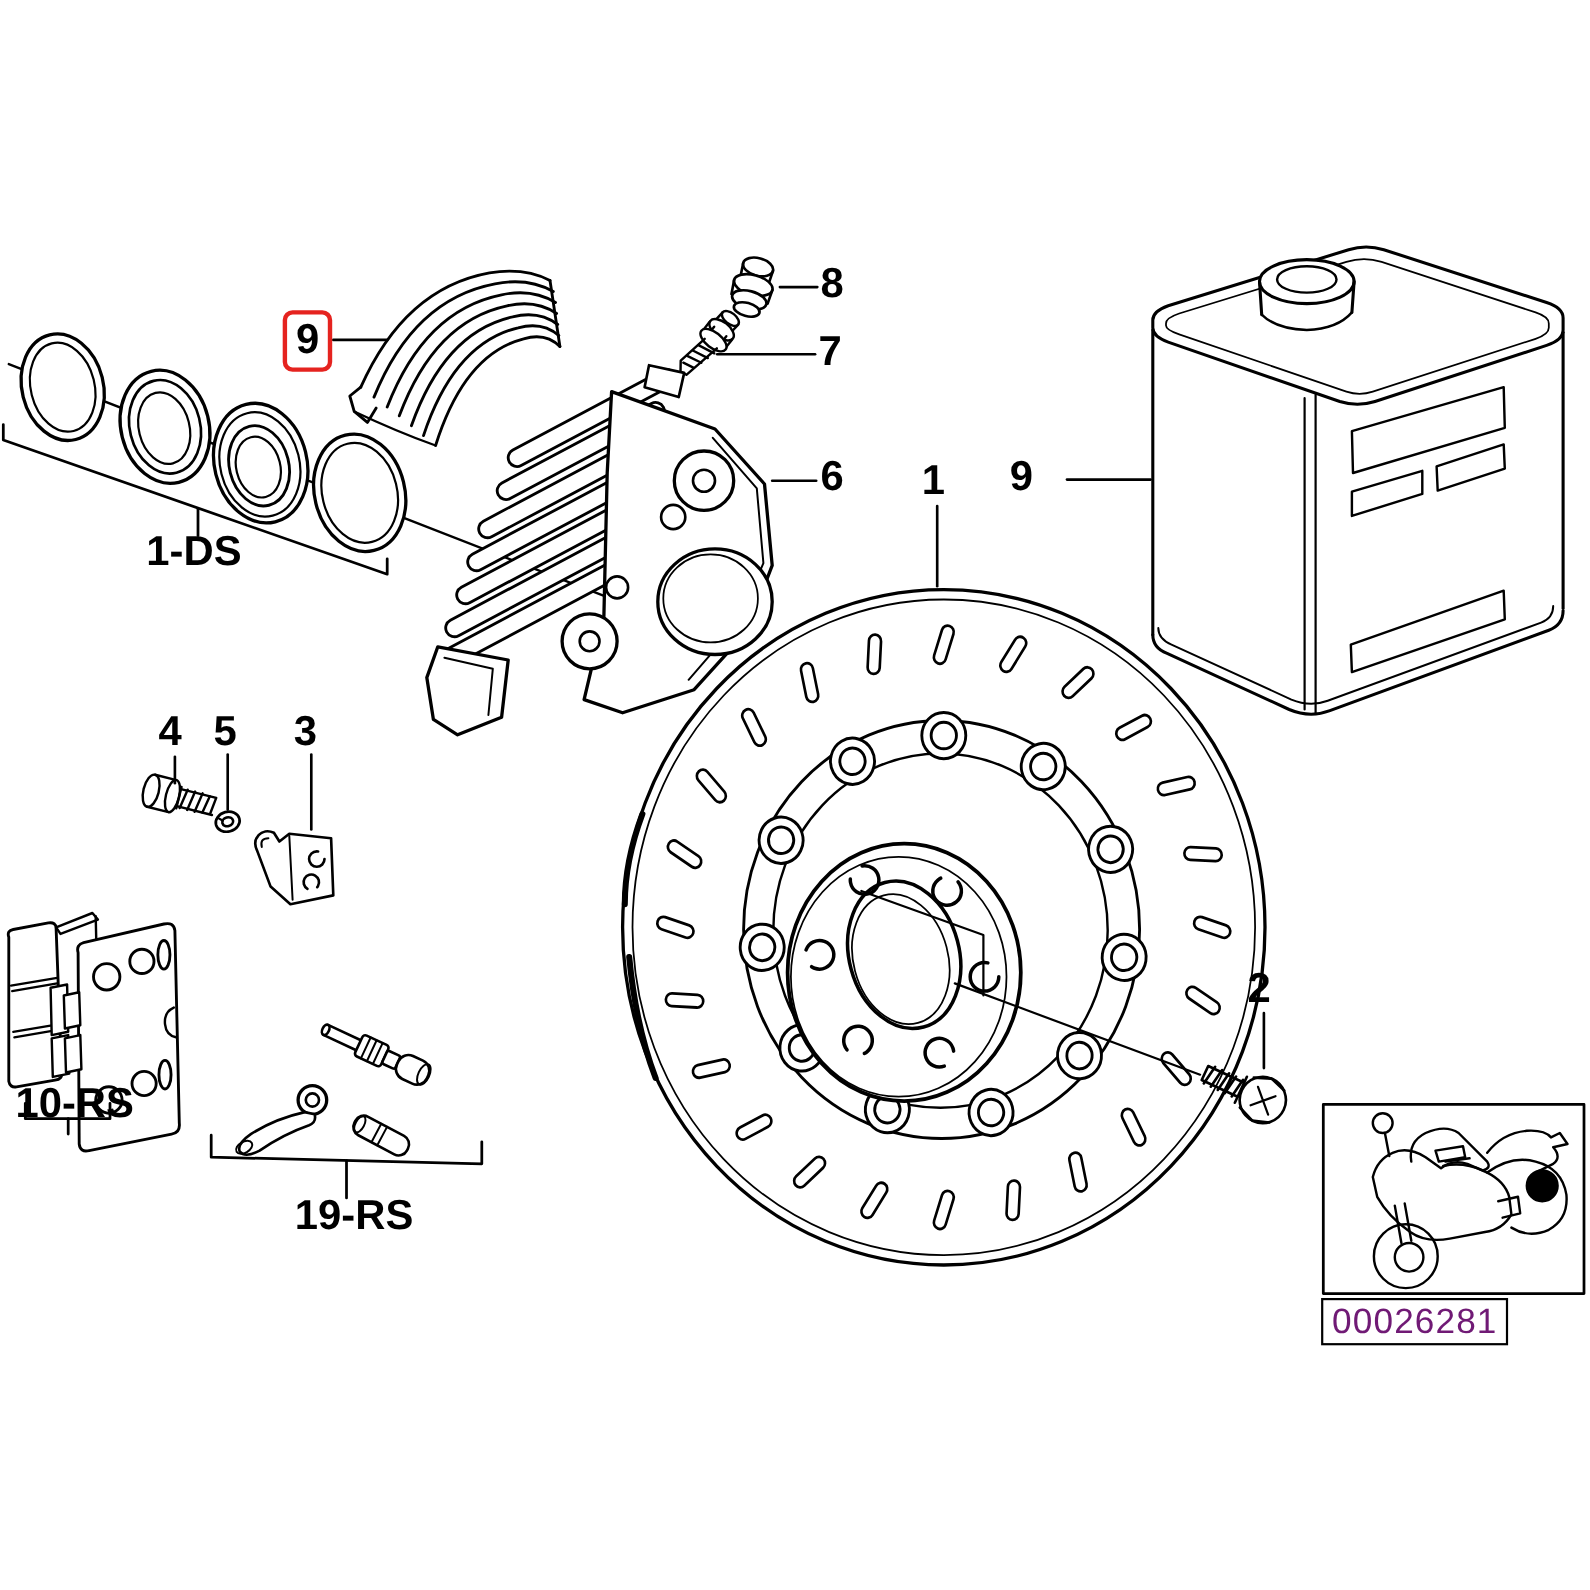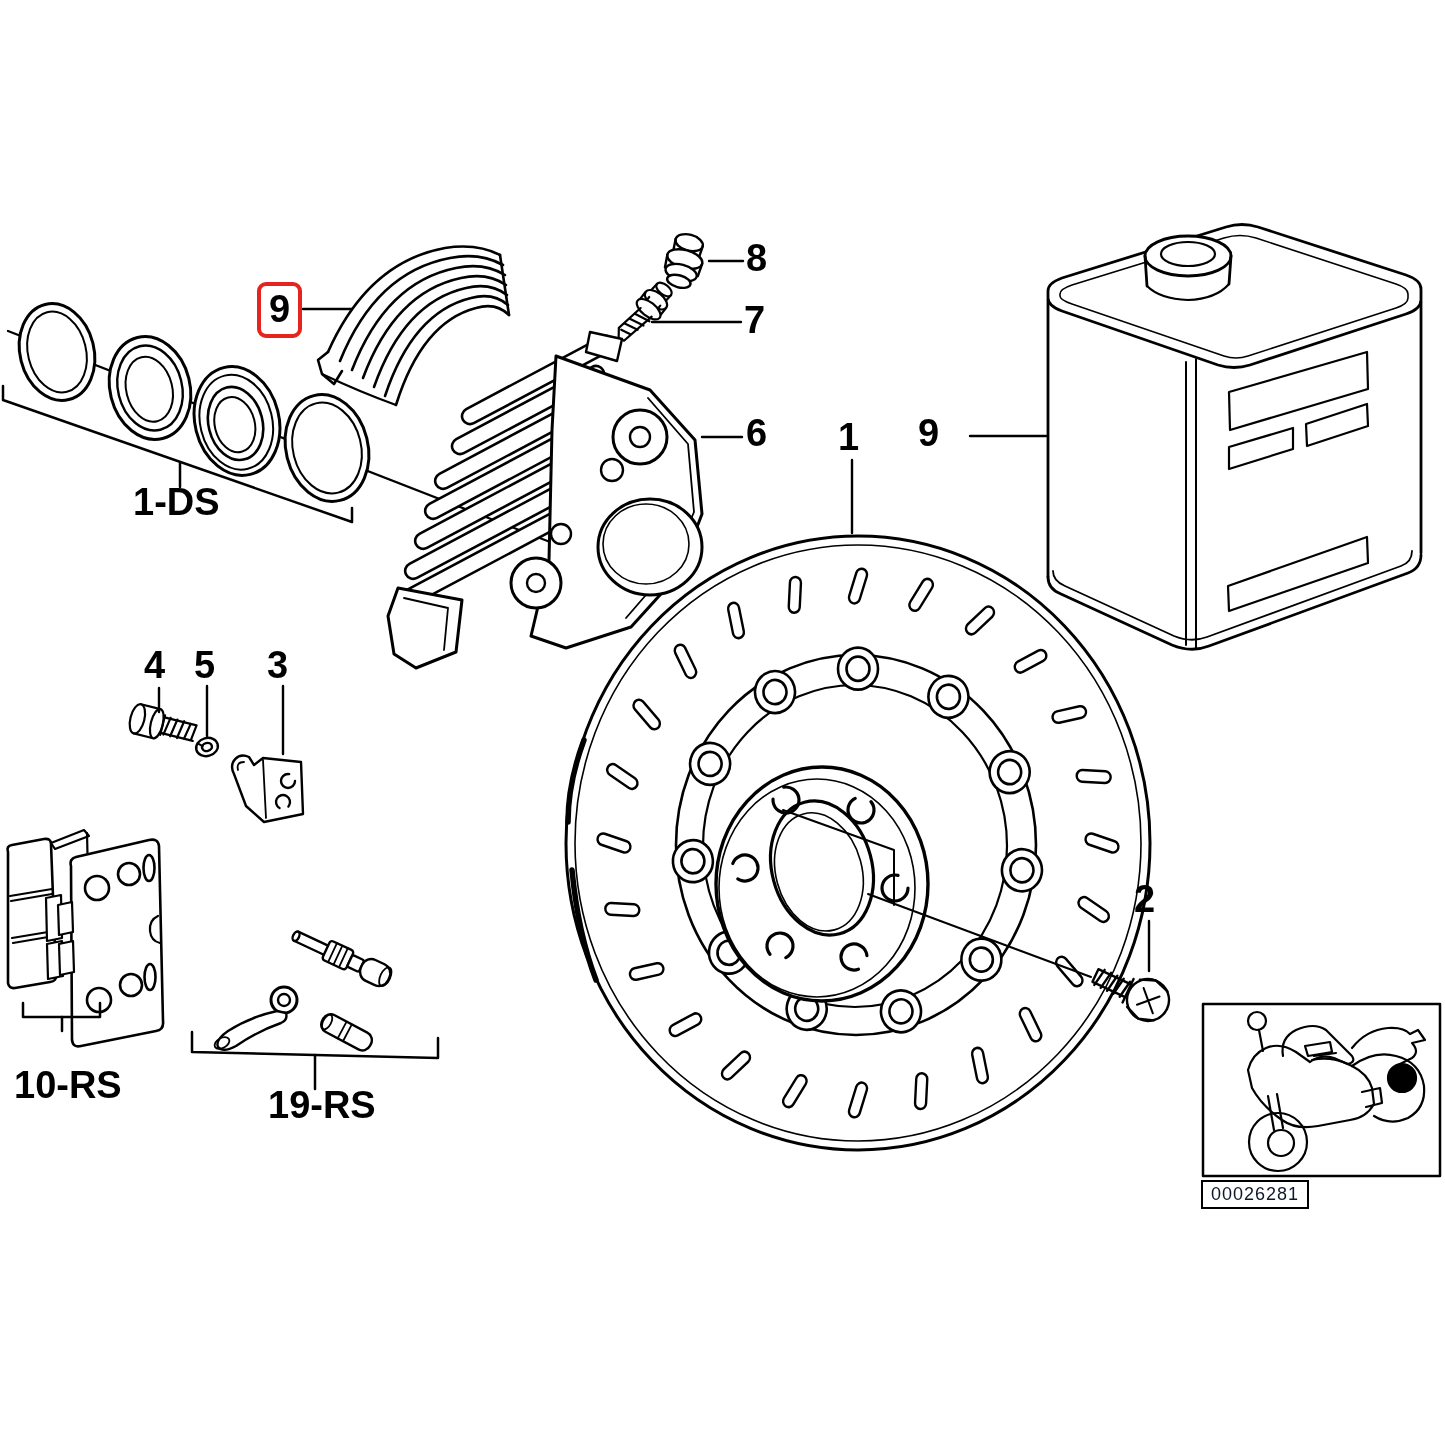--- a/index.html
+++ b/index.html
@@ -8,22 +8,22 @@
   .stage svg{position:absolute;left:0;top:0;}
   .callout{
     position:absolute;color:#000;font-weight:700;font-size:38px;line-height:1;
     white-space:nowrap;user-select:none;
   }
   .callout.boxed{
     border:4px solid #e5231f;border-radius:9px;padding:4px 8px 6px 8px;
   }
   .imgnum-box{
     position:absolute;border:2px solid #000;background:#fff;
-    font-size:18px;font-weight:500;line-height:1;padding:3px 8px 4px 8px;
-    letter-spacing:1px;color:#0f172a;
+    font-size:32px;font-weight:500;line-height:1;padding:3px 8px 4px 8px;
+    letter-spacing:1px;color:#701a75;
   }
 </style>
 </head>
 <body>
 
 <div class="stage">
 
 <svg width="1445" height="1445" viewBox="0 0 1445 1445" xmlns="http://www.w3.org/2000/svg" fill="none" stroke="#000" stroke-width="3" stroke-linecap="round" stroke-linejoin="round">
 
   <g stroke-width="2.2">
@@ -422,20 +422,20 @@
   <div class="callout" style="left:144px;top:646px">4</div>
   <div class="callout" style="left:194px;top:646px">5</div>
   <div class="callout" style="left:746px;top:414px">6</div>
   <div class="callout" style="left:744px;top:301px">7</div>
   <div class="callout" style="left:746px;top:239px">8</div>
   <div class="callout boxed" style="left: 257px; top: 282px; border-color: rgb(229, 35, 31);">
     <span>9</span>
   </div>
   <div class="callout" style="left:918px;top:414px">9</div>
   <div class="callout" style="left:133px;top:483px">1-DS</div>
-  <div class="callout" style="left:14px;top:1066px">10-RS</div>
+  <div class="callout" style="left:14px;top:984px">10-RS</div>
   <div class="callout" style="left:268px;top:1086px">19-RS</div>
 
   <div class="imgnum-box" style="left:1201px;top:1180px">
     <span>00026281</span>
   </div>
 
 </div>
 
 </body></html>

